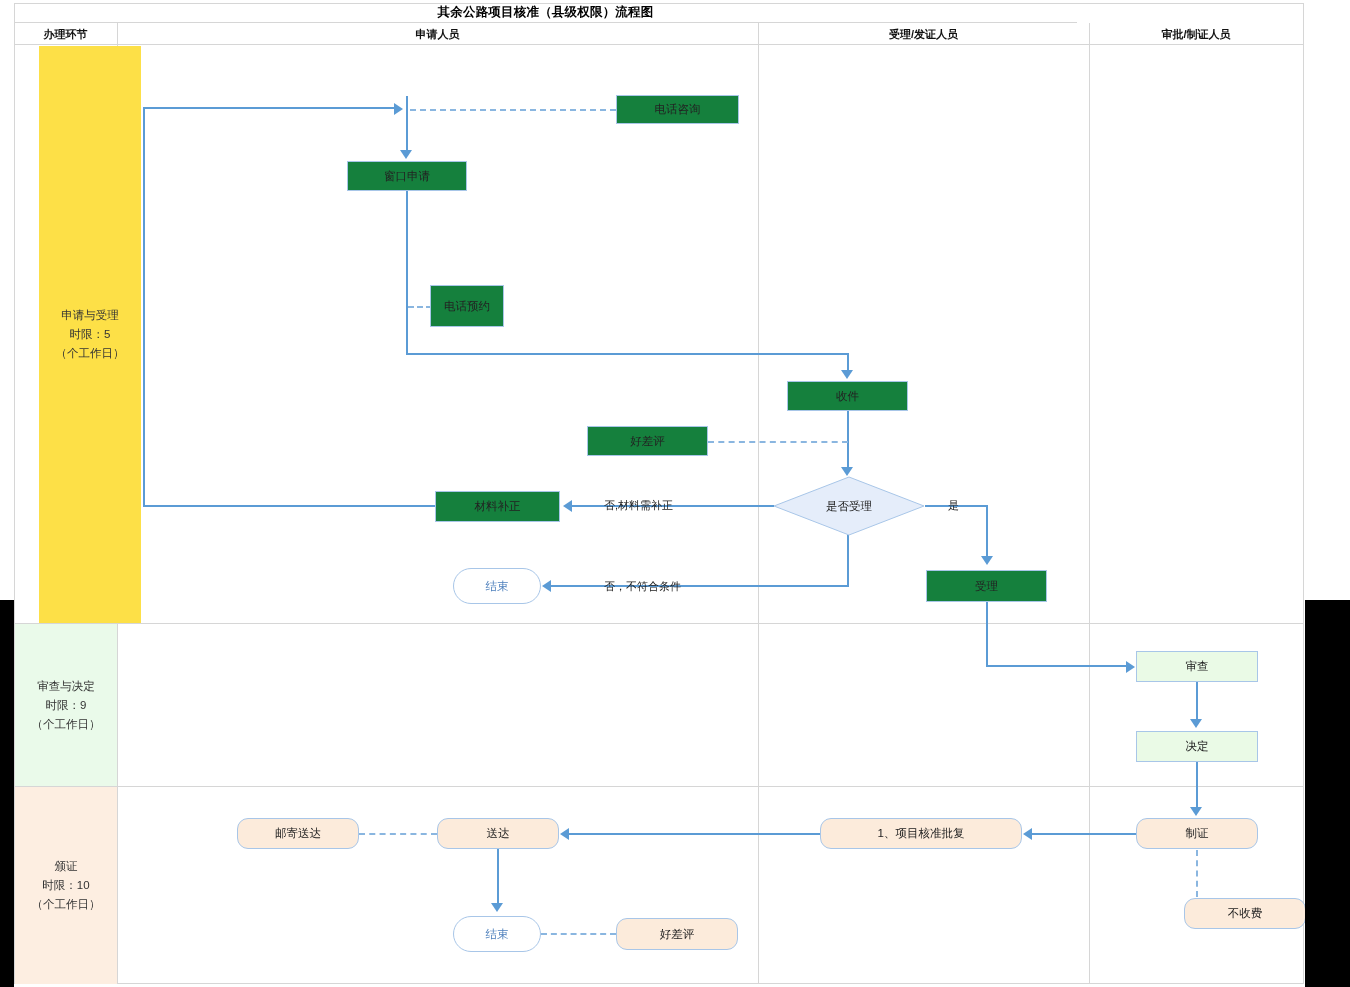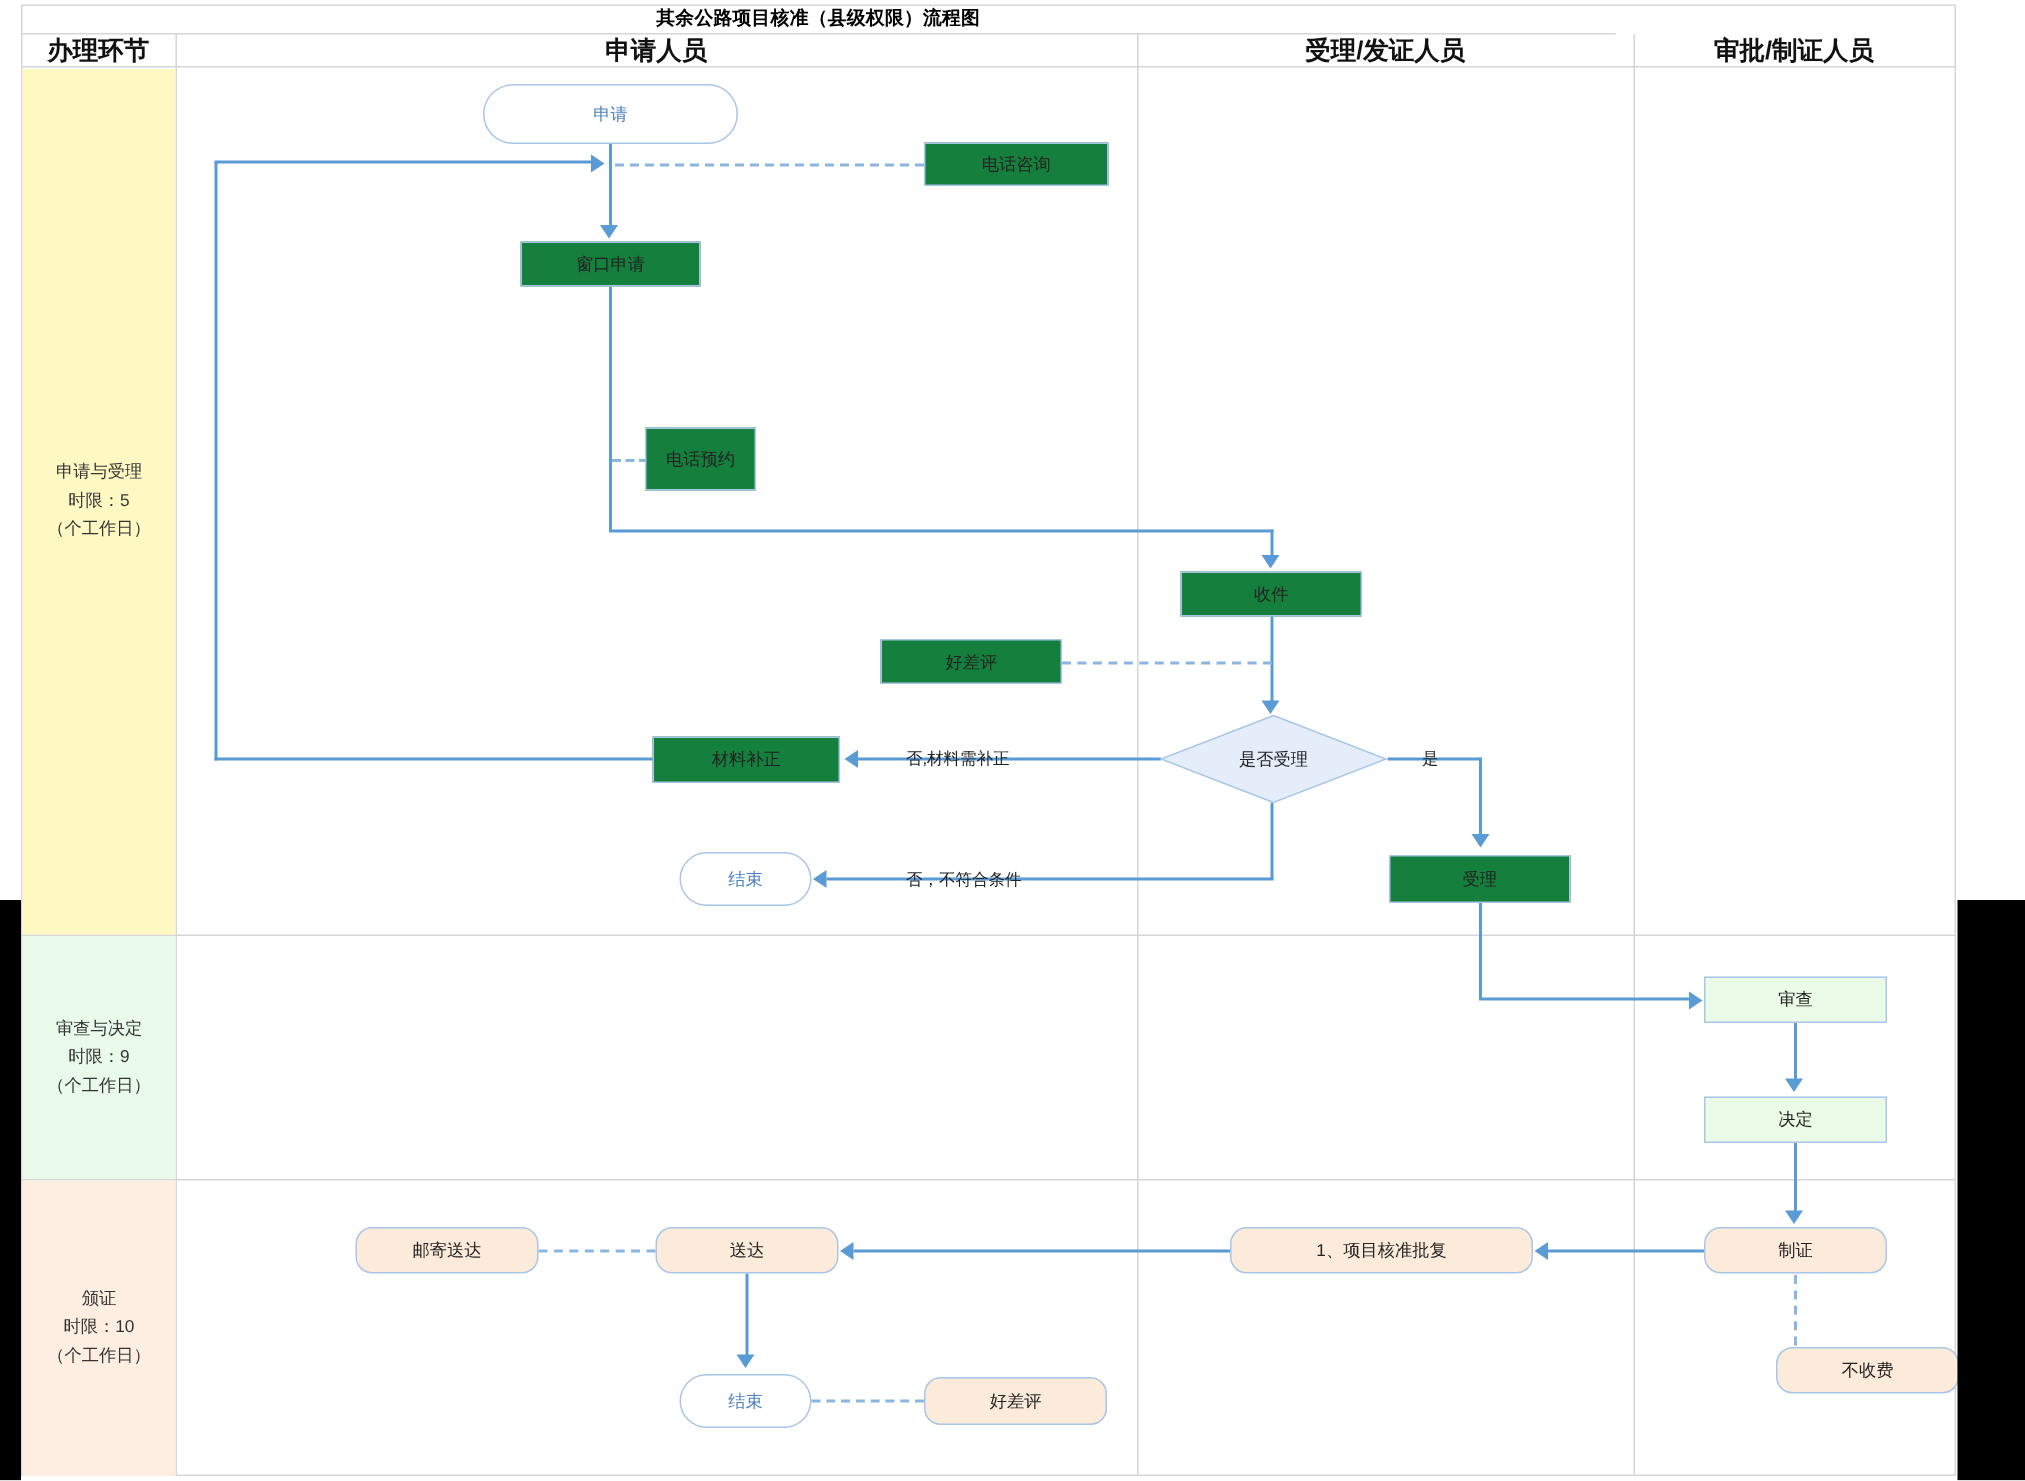--- a/index.html
+++ b/index.html
@@ -35,43 +35,43 @@
   }
   .hdr-row {
     position: absolute;
     left: 14px; top: 23px;
     width: 1290px; height: 22px;
     box-sizing: border-box;
     border-bottom: 1px solid #d6d6d6;
   }
   .hdr-cell {
     position: absolute; top: 0; height: 22px;
-    display: flex; align-items: flex-end; justify-content: center;
-    font-size: 17px; font-weight: bold; color: #111;
+    display: flex; align-items: center; justify-content: center;
+    font-size: 11px; font-weight: bold; color: #111;
     box-sizing: border-box;
   }
   .vdiv {
     position: absolute;
     width: 1px; background: #d6d6d6;
   }
   .hdiv {
     position: absolute;
     height: 1px; background: #d6d6d6;
   }
   
   .lane {
     position: absolute;
     left: 15px; width: 102px;
     box-sizing: border-box;
     display: flex; align-items: center; justify-content: center;
     text-align: center;
     font-size: 11.5px; color: #333; line-height: 19px;
     white-space: pre-line;
   }
-  .lane-a { background: #fef9c3; }
+  .lane-a { background: #fde047; margin-left: 24px; }
   .lane-b { background: #eafaea; }
   .lane-c { background: #fdeee1; }
 
   
   .node {
     position: absolute;
     box-sizing: border-box;
     display: flex; align-items: center; justify-content: center;
     text-align: center;
     font-size: 11.5px;
@@ -151,21 +151,20 @@
   <div class="lane lane-a" style="top:46px;  height:577px;">申请与受理
 时限：5
 （个工作日）</div>
   <div class="lane lane-b" style="top:624px; height:162px;">审查与决定
 时限：9
 （个工作日）</div>
   <div class="lane lane-c" style="top:787px; height:197px;">颁证
 时限：10
 （个工作日）</div>
 
-  <div class="node n-term" style="left:322px; top:56px; width:170px; height:40px;">申请</div>
 
   <div class="node n-blue" style="left:616px; top:95px; width:123px; height:29px;">电话咨询</div>
 
   <div class="node n-blue" style="left:347px; top:161px; width:120px; height:30px;">窗口申请</div>
 
   <div class="node n-blue" style="left:430px; top:285px; width:74px; height:42px;">电话预约</div>
 
   <div class="node n-blue" style="left:787px; top:381px; width:121px; height:30px;">收件</div>
 
   <div class="node n-blue" style="left:587px; top:426px; width:121px; height:30px;">好差评</div>

